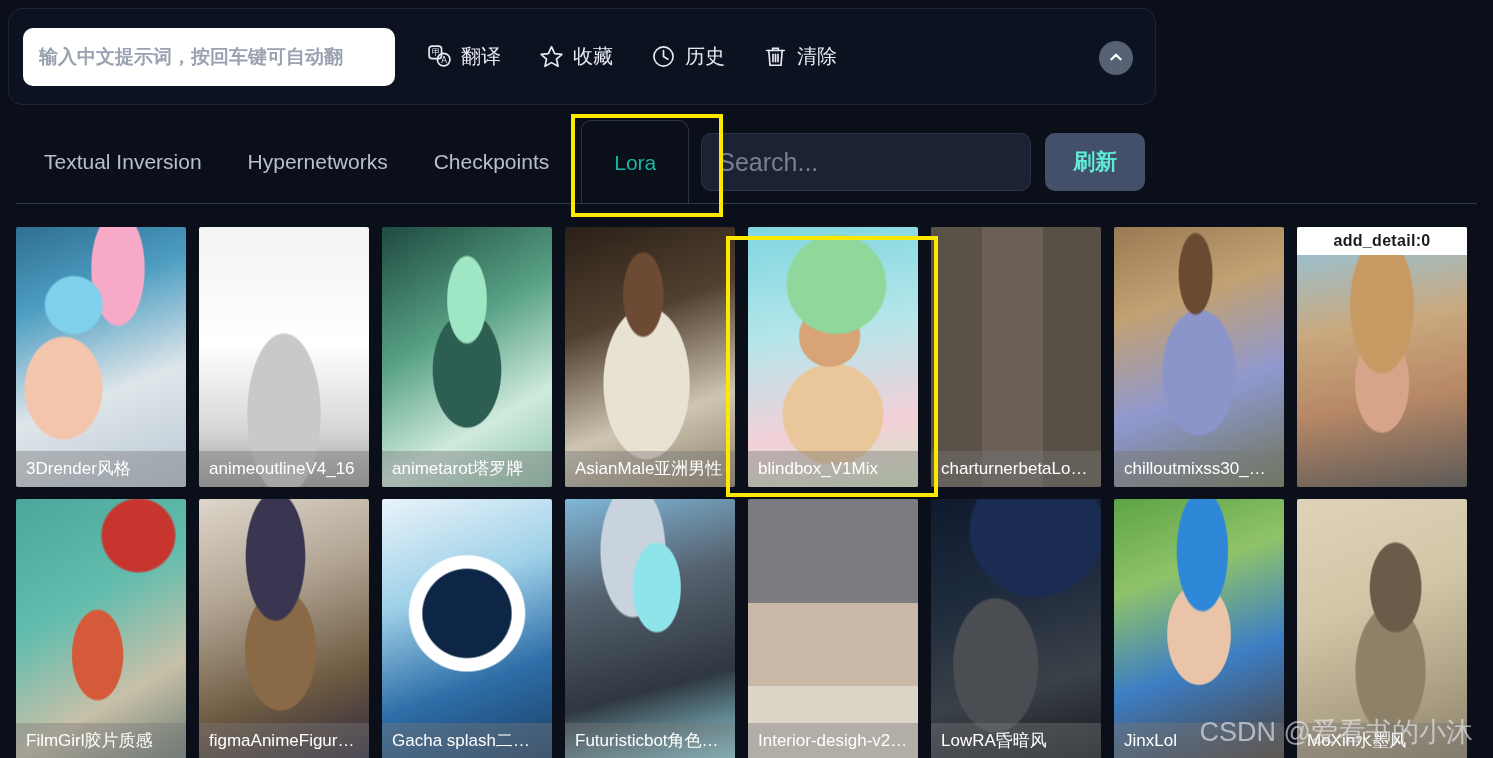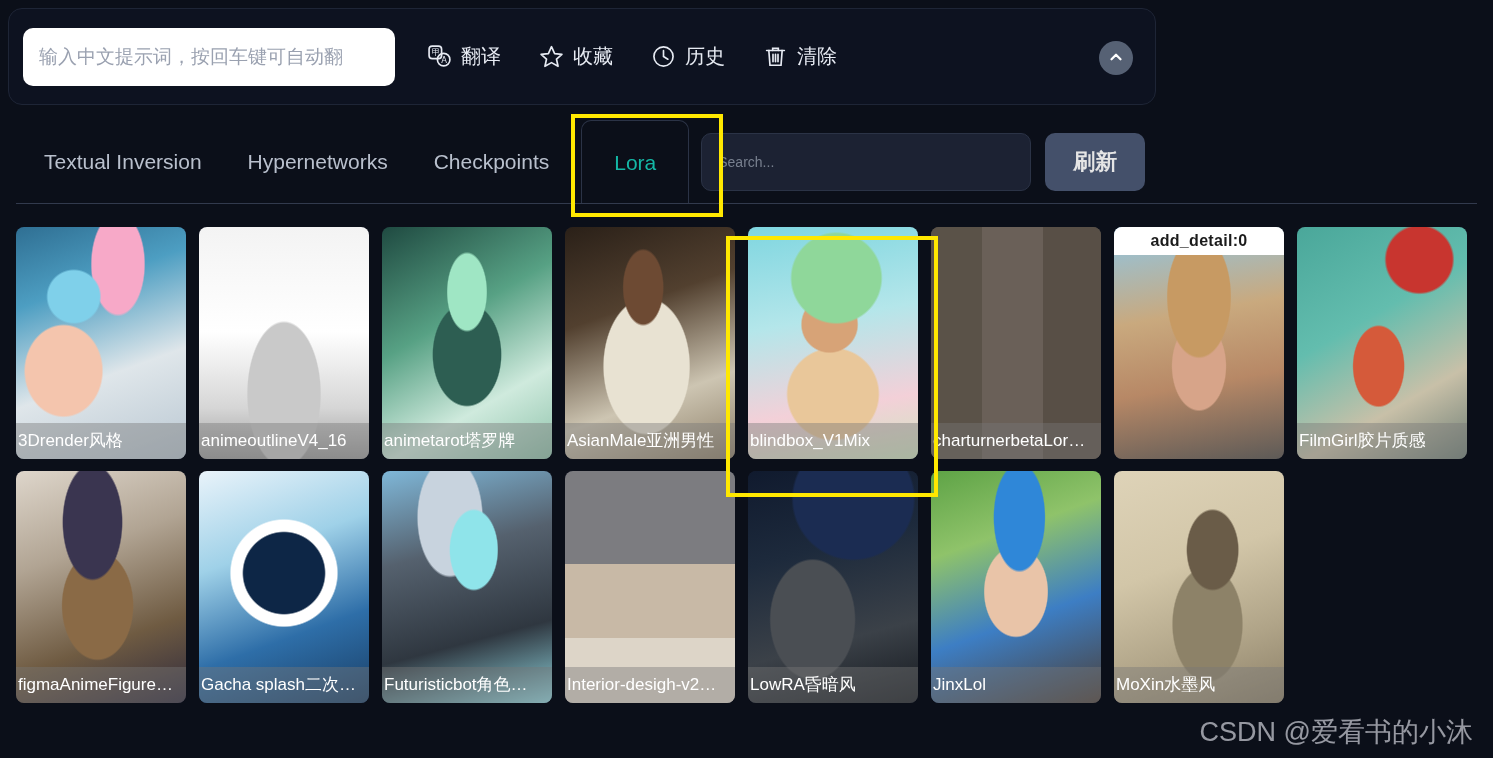--- a/index.html
+++ b/index.html
@@ -34,20 +34,21 @@
     background: #ffffff;
     border: none;
     border-radius: 10px;
     padding: 0 16px;
     font-size: 19px;
     color: #8b93a3;
     font-family: "Liberation Sans", "DejaVu Sans", sans-serif;
     outline: none;
     white-space: nowrap;
     overflow: hidden;
+    font-weight: bold;
   }
   .prompt-input::placeholder { color: #9aa1b0; }
 
   .tool-actions {
     display: flex;
     align-items: center;
     margin-left: 30px;
     gap: 34px;
   }
 
@@ -119,34 +120,34 @@
 
   .search-box {
     margin-left: 12px;
     width: 330px;
     height: 58px;
     background: #1c2233;
     border: 1px solid #2b3346;
     border-radius: 10px;
     padding: 0 16px;
     color: #c8cedb;
-    font-size: 14px;
+    font-size: 25px;
     outline: none;
     font-family: "Liberation Sans", "DejaVu Sans", sans-serif;
   }
   .search-box::placeholder { color: #78808f; }
 
   .refresh-btn {
     margin-left: 14px;
     width: 100px;
     height: 58px;
     background: #44506a;
     border: none;
     border-radius: 10px;
-    color: #e5e5e5;
+    color: #5eead4;
     font-size: 22px;
     font-weight: bold;
     cursor: pointer;
     font-family: "Liberation Sans", "DejaVu Sans", sans-serif;
   }
 
   .tab-divider {
     position: absolute;
     left: 16px;
     top: 203px;
@@ -161,44 +162,44 @@
     left: 16px;
     top: 227px;
     width: 1461px;
     display: flex;
     flex-wrap: wrap;
     gap: 12px 13px;
   }
 
   .card {
     width: 170px;
-    height: 232px;
+    height: 260px;
     position: relative;
-    border-radius: 8px;
+    border-radius: 2px;
     overflow: hidden;
     cursor: pointer;
     background: #15192a;
   }
 
   .card-thumb {
     position: absolute;
     inset: 0;
   }
 
   .card-label {
     position: absolute;
     left: 0;
     right: 0;
     bottom: 0;
     height: 36px;
     line-height: 36px;
     background: rgba(120,120,120,0.42);
     color: #ffffff;
     font-size: 17px;
-    padding: 0 2px;
+    padding: 0 10px;
     white-space: nowrap;
     overflow: hidden;
     text-overflow: ellipsis;
   }
 
   .card-tooltip {
     position: absolute;
     left: 0;
     right: 0;
     top: 0;
@@ -394,20 +395,24 @@
     </div>
     <div class="card">
       <div class="card-thumb t-blindbox"></div>
       <div class="card-label">blindbox_V1Mix</div>
     </div>
     <div class="card">
       <div class="card-thumb t-charturner"></div>
       <div class="card-label">charturnerbetaLor…</div>
     </div>
     <div class="card">
+      <div class="card-thumb t-chilloutmix"></div>
+      <div class="card-label">chilloutmixss30_v30</div>
+    </div>
+    <div class="card">
       <div class="card-thumb t-detail"></div>
       <div class="card-tooltip">add_detail:0</div>
     </div>
     <div class="card">
       <div class="card-thumb t-filmgirl"></div>
       <div class="card-label">FilmGirl胶片质感</div>
     </div>
     <div class="card">
       <div class="card-thumb t-figma"></div>
       <div class="card-label">figmaAnimeFigure…</div>

